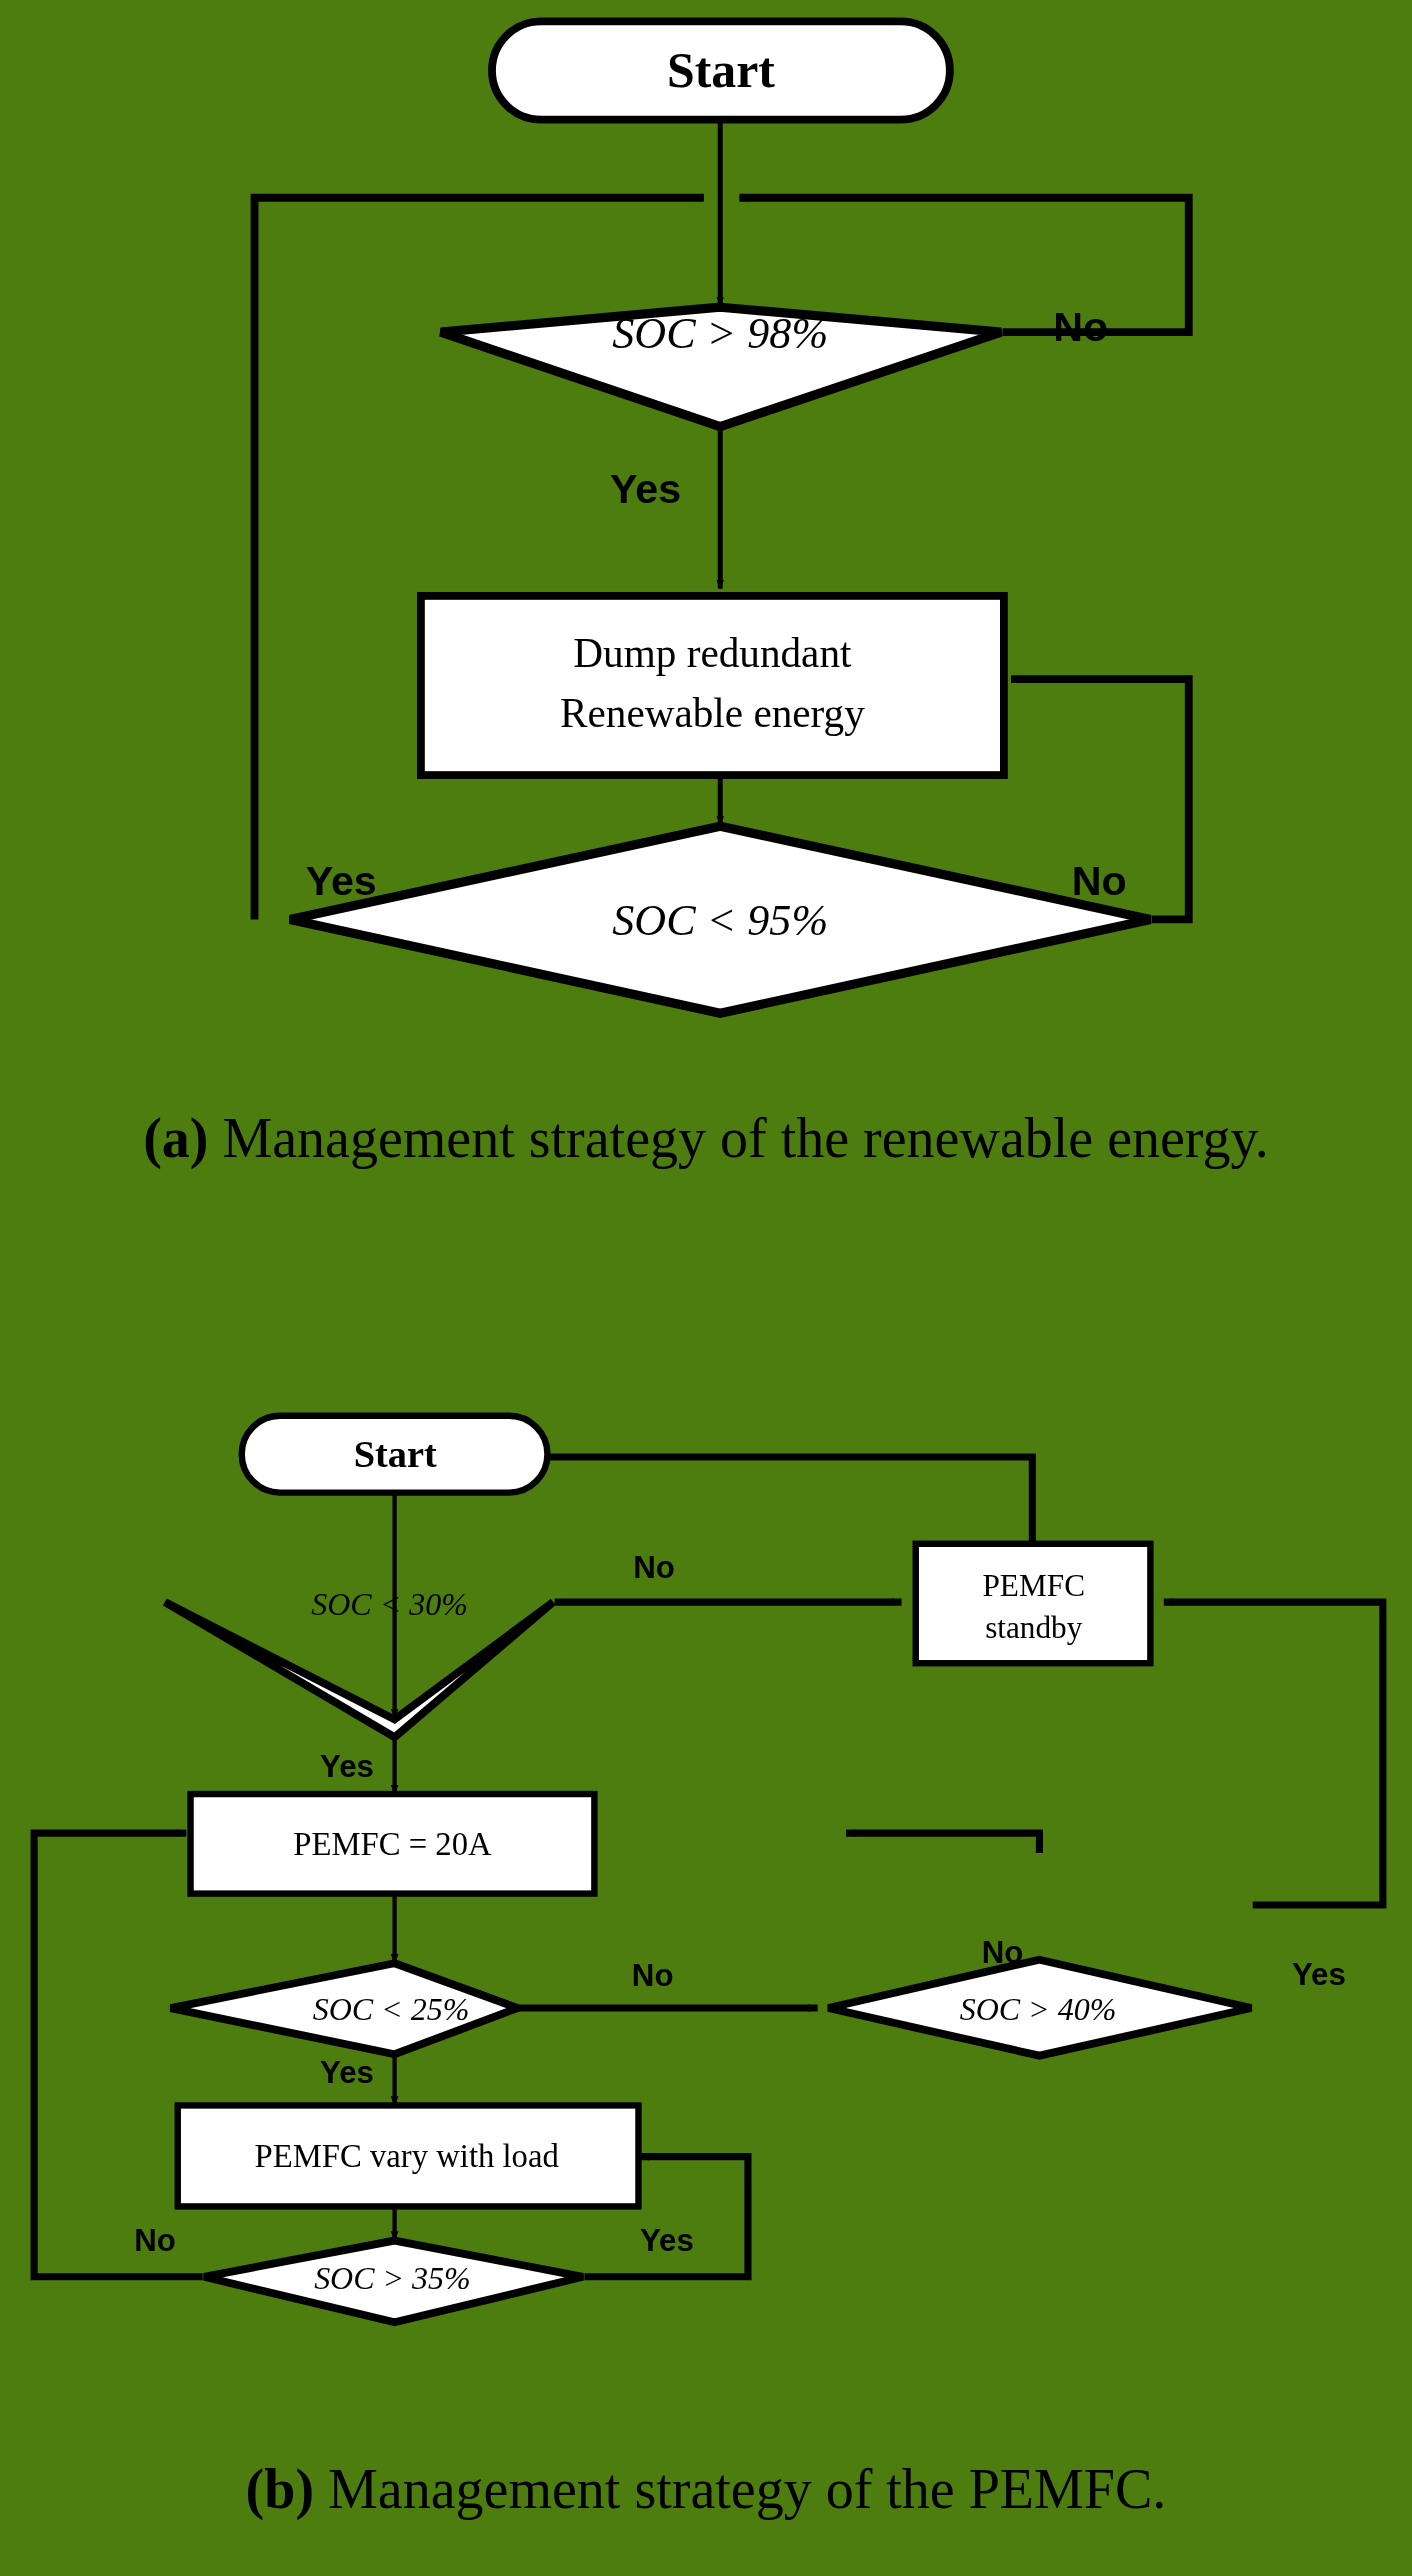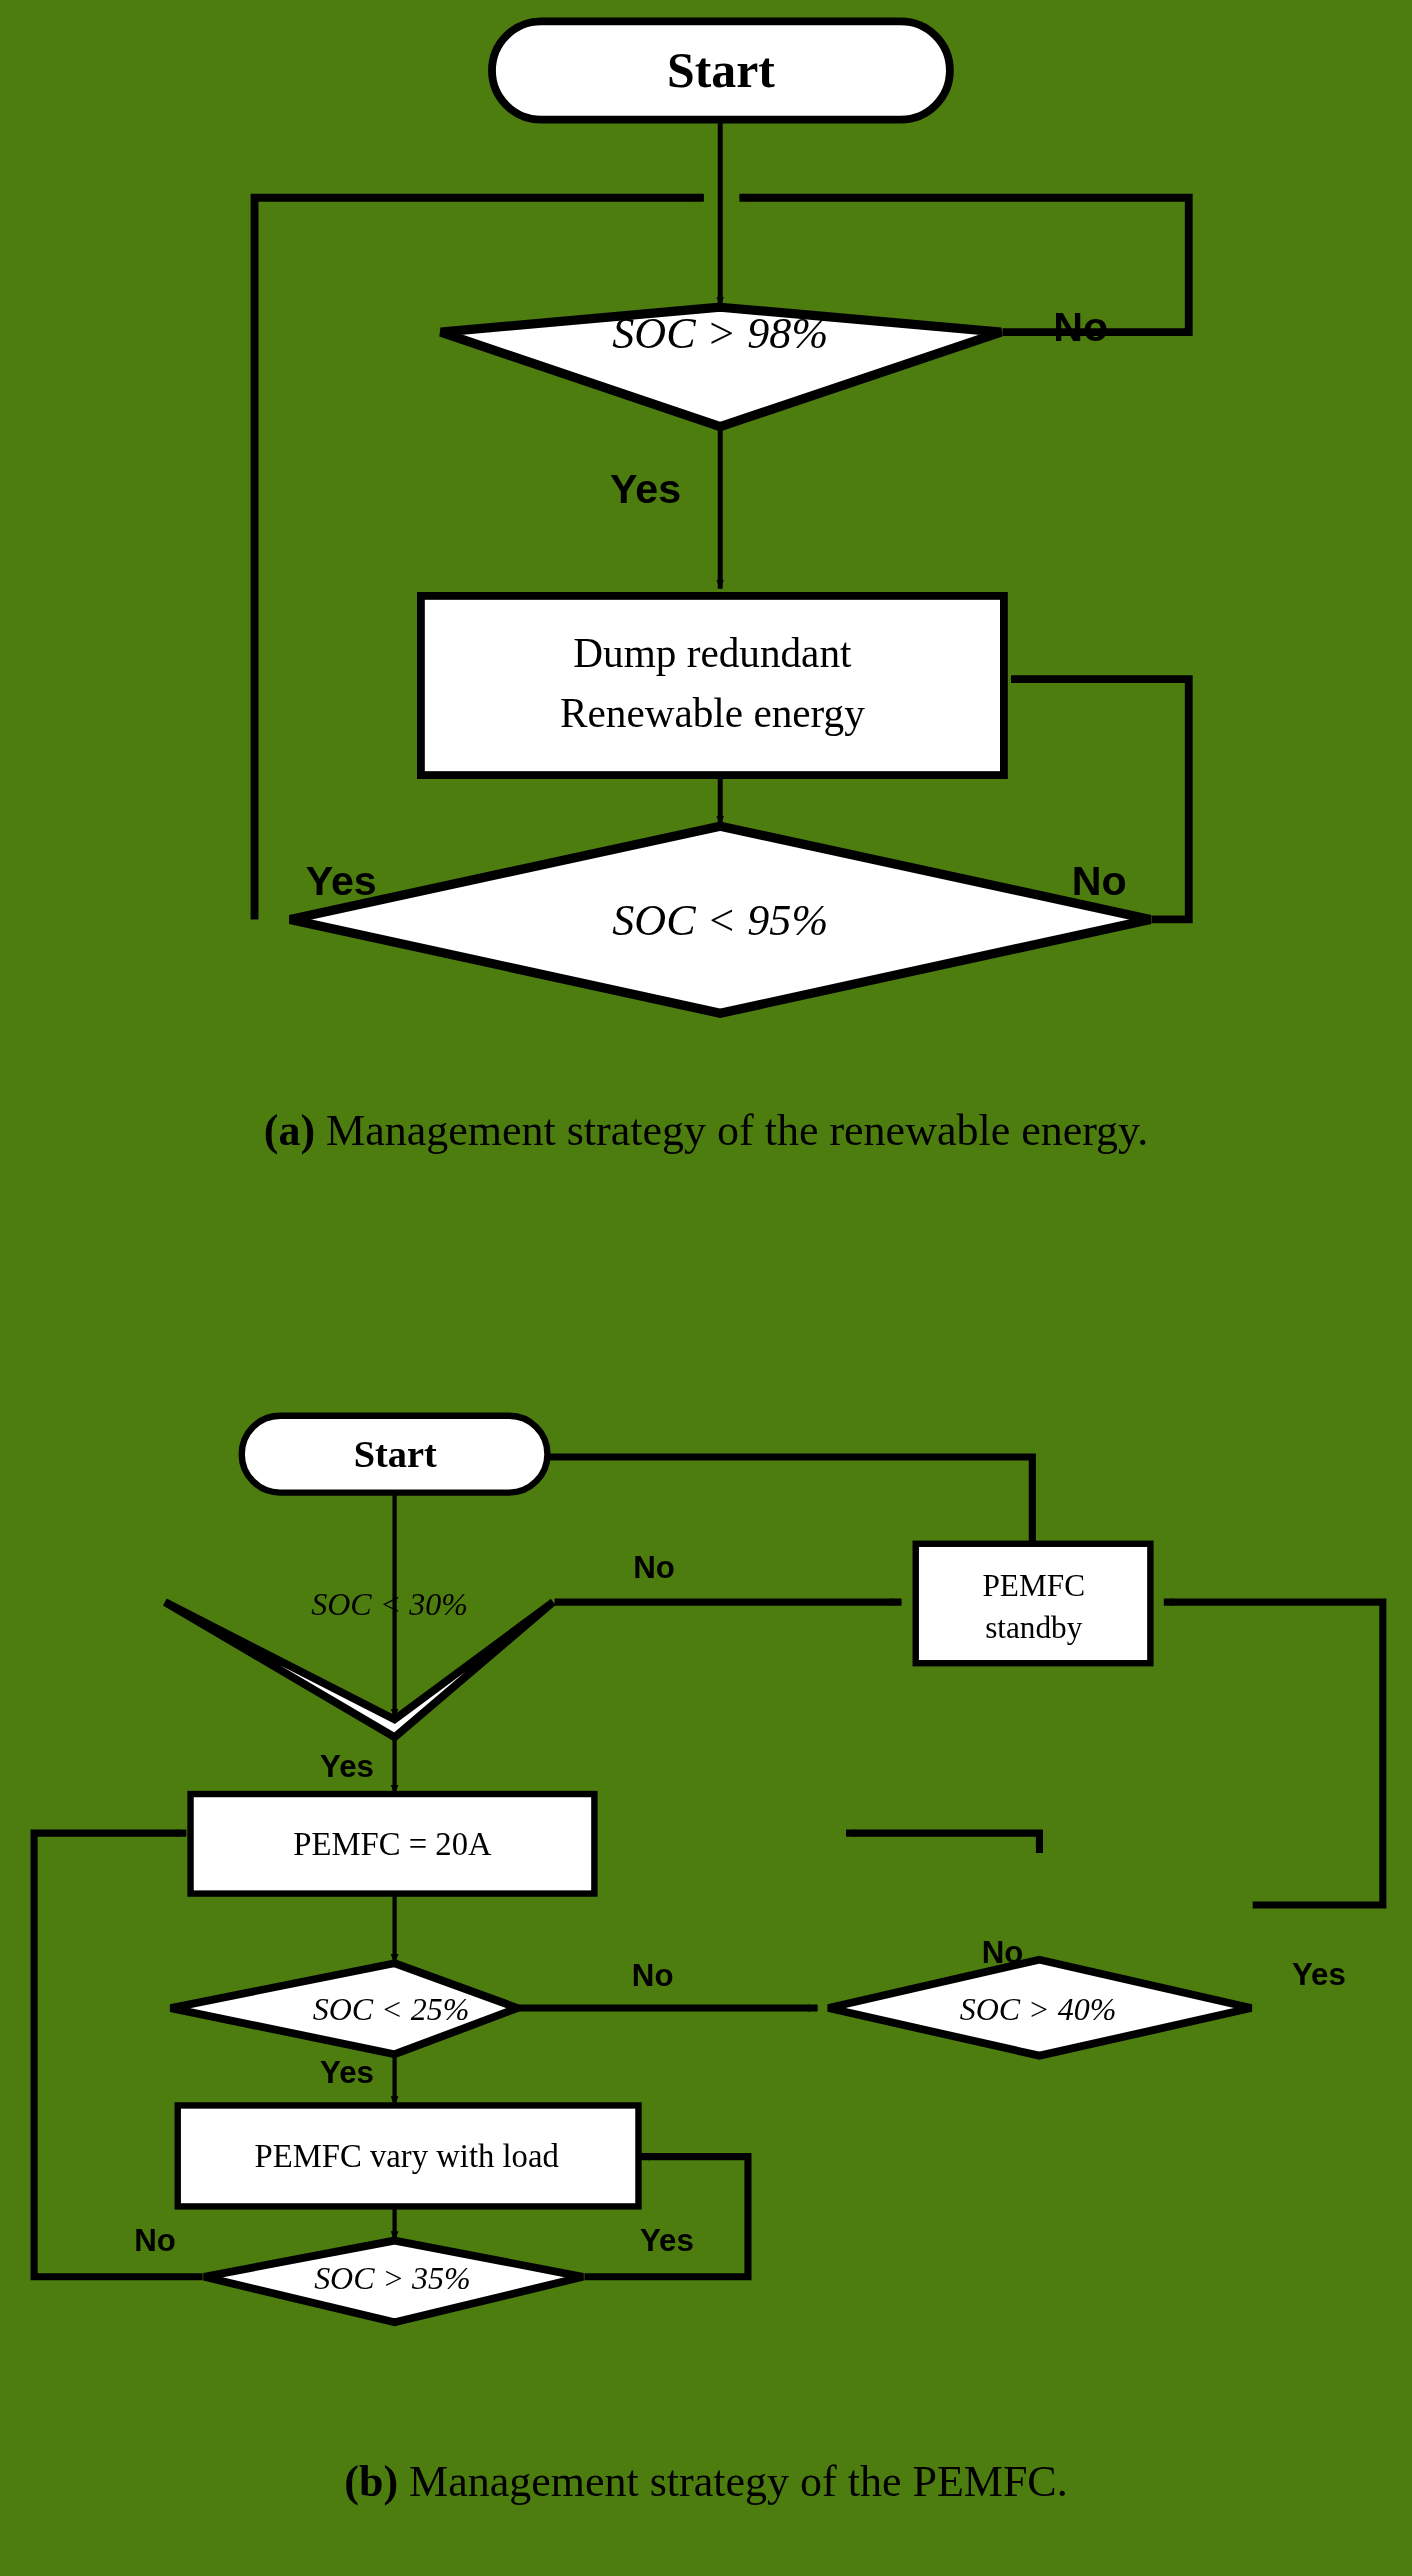--- a/index.html
+++ b/index.html
@@ -27,21 +27,21 @@
   }
   #panel-a { top: 0;    height: 1088px; }
   #panel-b { top: 1252px; height: 1195px; }
 
   .caption {
     position: absolute;
     left: 0;
     width: 1412px;
     text-align: center;
     font-family: "Liberation Serif", "DejaVu Serif", serif;
-    font-size: 44px;
+    font-size: 56px;
     line-height: 1.15;
     color: #000000;
     white-space: nowrap;
   }
   #caption-a { top: 1106px; }
   #caption-b { top: 2457px; }
   .caption .cap-tag { font-weight: bold; }
 
   svg { display: block; }
   svg text { fill: #000000; }

